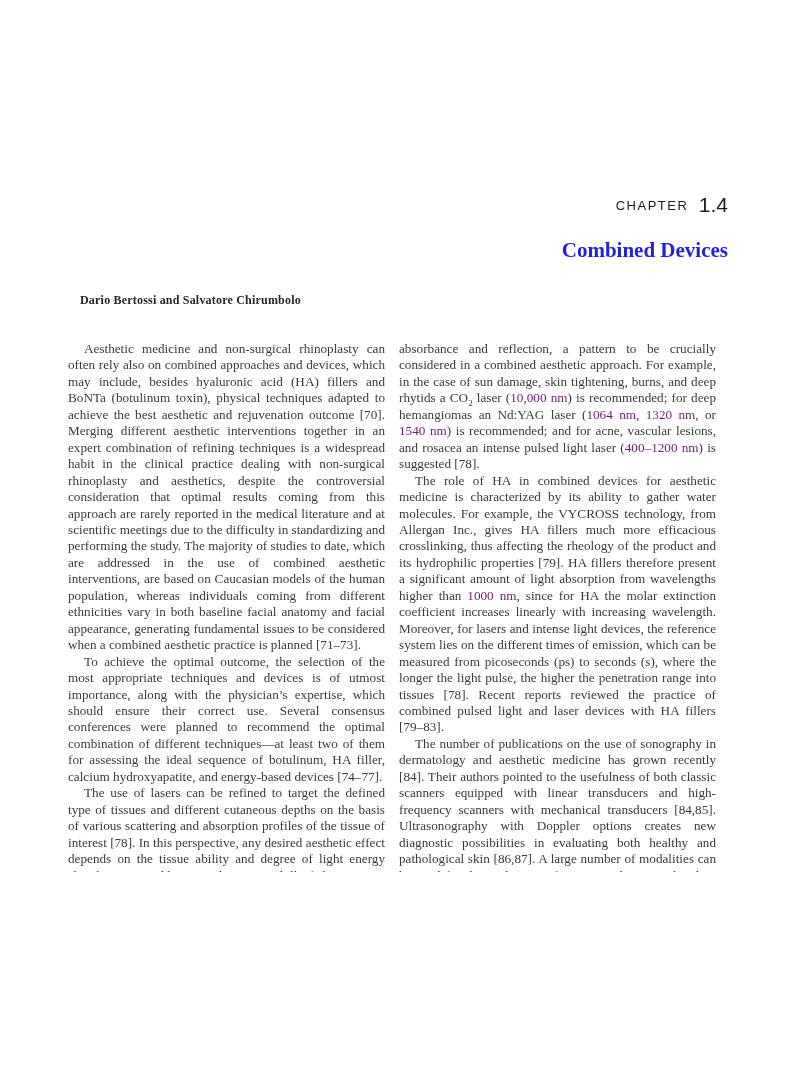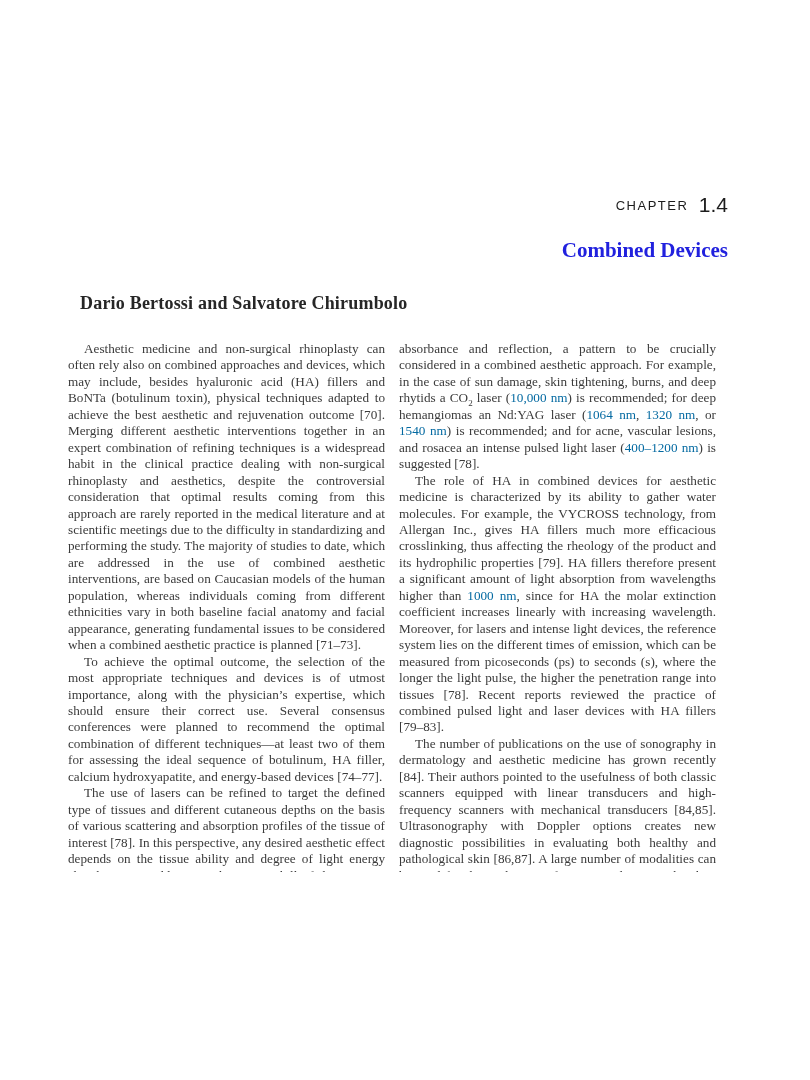--- a/index.html
+++ b/index.html
@@ -15,35 +15,35 @@
   }
   .chapter-word { font-size:13px; letter-spacing:1.5px; vertical-align:2px; }
   .chapter-num  { font-size:21px; margin-left:6px; }
   .chapter-title {
     position:absolute; top:238px; right:82px; margin:0;
     font-family:Liberation Serif, serif; font-weight:bold; font-size:21px;
     color:#2121de; white-space:nowrap;
   }
   .authors {
     position:absolute; top:293px; left:80px;
-    font-weight:bold; font-size:18px; color:#262626; letter-spacing:.2px;
+    font-weight:bold; font-size:12px; color:#262626; letter-spacing:.2px;
   }
 
   
   .columns {
     position:absolute; top:341px; left:68px; width:648px;
     display:flex; gap:14px;
   }
   .col {
     width:317px; text-align:justify;
     font-size:13.2px; line-height:16.45px; color:#3a3a3a;
   }
   .col p { margin:0; }
   .col p.indent { text-indent:16px; }
-  .muted { color:#0369a1; }
+  .muted { color:#701a75; }
   sub { font-size:9px; line-height:0; }
 
   
   .footer { position:absolute; left:0; top:1002px; width:810px; height:78px; }
   .footer-left { position:absolute; left:56px; top:4px; display:flex; align-items:flex-start; }
   .wordmark-block { text-align:center; padding-top:4px; }
   .wordmark {
     font-family:"DejaVu Sans", sans-serif; font-weight:normal; font-size:30px;
     line-height:34px; direction:rtl; white-space:nowrap;
   }

